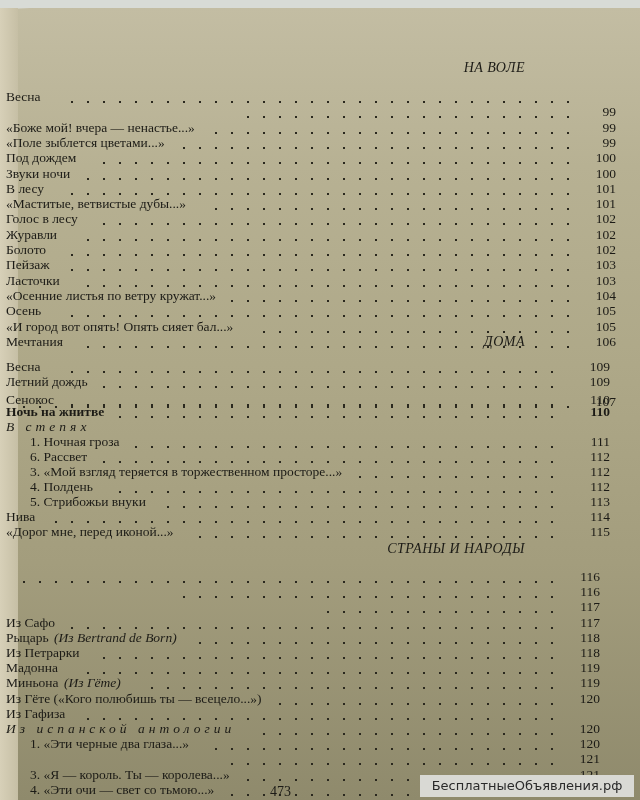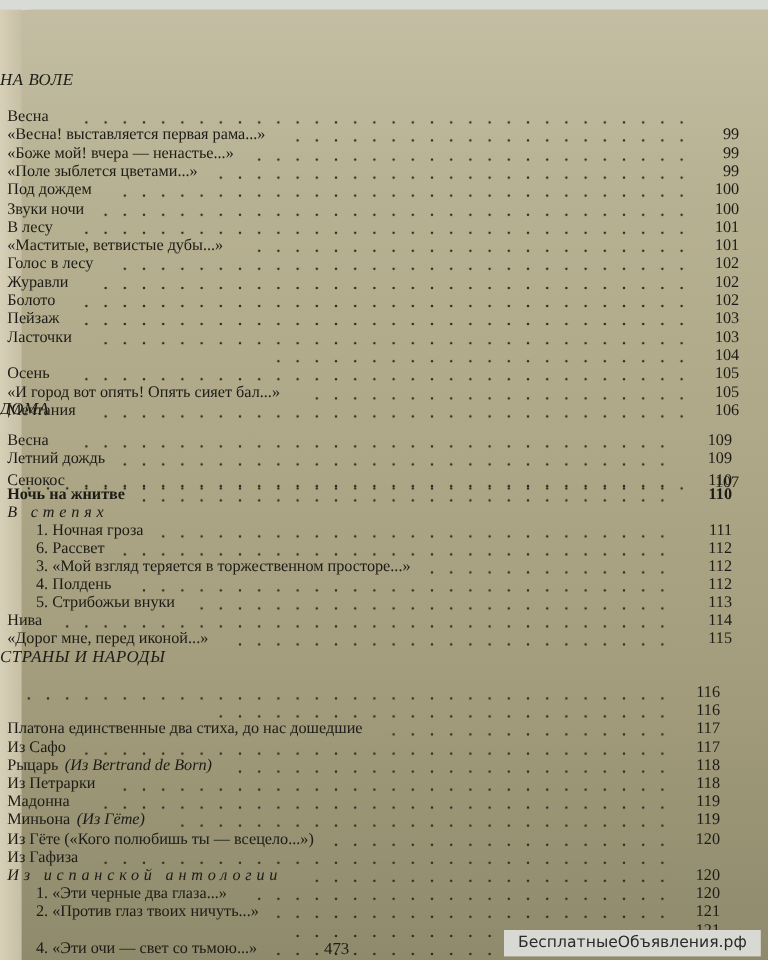--- a/index.html
+++ b/index.html
@@ -4,21 +4,21 @@
 <style>
   html,body{margin:0;padding:0;}
   body{width:640px;height:800px;overflow:hidden;position:relative;
     background:#c9c3ad;font-family:"Liberation Serif","DejaVu Serif",serif;color:#1c1b16;}
   .top-bg{position:absolute;left:0;top:0;width:640px;height:18px;background:#d8dbd6;}
   .page{position:absolute;left:0;top:8px;width:640px;height:792px;
     background:linear-gradient(180deg,#c3bda3 0%,#b7b193 20%,#aea888 45%,#a39d7d 70%,#8f8a6c 100%);
     border-top-left-radius:30px 8px;}
   .page::before{content:"";position:absolute;left:0;top:0;width:18px;height:100%;
     background:linear-gradient(90deg,#d7d0b8,#c6bfa5);}
-  .section-title{position:absolute;left:0;width:525px;text-align:left;
+  .section-title{position:absolute;left:0;width:525px;text-align:right;
     font-style:italic;font-size:14px;letter-spacing:0.5px;}
   .row{position:absolute;left:0;width:640px;height:16px;font-size:13.5px;line-height:16px;white-space:nowrap;}
   .row .t{position:absolute;left:6px;}
   .row .t.sub{left:30px;}
   .row .dots{position:absolute;top:0;height:16px;
     background-image:radial-gradient(circle,#2a281e 1px,transparent 1.3px);
     background-size:16px 16px;background-position:0 5px;background-repeat:repeat-x;}
   .row .p{position:absolute;width:30px;text-align:right;}
   .row.group .t{font-style:italic;letter-spacing:4px;}
   .it{font-style:italic;}
@@ -32,21 +32,20 @@
 <div class="top-bg"></div>
 <div class="page">
   <div id="toc">
       <div class="section-title" style="top: 52px;">НА ВОЛЕ</div>
       <div class="row" style="top: 81px;">
         <span class="t">Весна</span>
         <span class="dots" style="left: 64px; width: 506px;"></span>
         <span class="p" style="left: 586px;"></span>
       </div>
       <div class="row" style="top: 96.3px;">
-        <span class="t">«Весна! выставляется первая рама...»</span>
         <span class="dots" style="left: 240px; width: 330px;"></span>
         <span class="p" style="left: 586px;">99</span>
       </div>
       <div class="row" style="top: 111.6px;">
         <span class="t">«Боже мой! вчера — ненастье...»</span>
         <span class="dots" style="left: 208px; width: 362px;"></span>
         <span class="p" style="left: 586px;">99</span>
       </div>
       <div class="row" style="top: 126.9px;">
         <span class="t">«Поле зыблется цветами...»</span>
@@ -92,20 +91,21 @@
         <span class="t">Пейзаж</span>
         <span class="dots" style="left: 64px; width: 506px;"></span>
         <span class="p" style="left: 586px;">103</span>
       </div>
       <div class="row" style="top: 264.6px;">
         <span class="t">Ласточки</span>
         <span class="dots" style="left: 80px; width: 490px;"></span>
         <span class="p" style="left: 586px;">103</span>
       </div>
       <div class="row" style="top: 279.9px;">
+        <span class="t">«Осенние листья по ветру кружат...»</span>
         <span class="dots" style="left: 224px; width: 346px;"></span>
         <span class="p" style="left: 586px;">104</span>
       </div>
       <div class="row" style="top: 295.2px;">
         <span class="t">Осень</span>
         <span class="dots" style="left: 64px; width: 506px;"></span>
         <span class="p" style="left: 586px;">105</span>
       </div>
       <div class="row" style="top: 310.5px;">
         <span class="t">«И город вот опять! Опять сияет бал...»</span>
@@ -186,21 +186,20 @@
       <div class="row" style="top: 561px;">
         <span class="t"></span>
         <span class="dots" style="left: 16px; width: 539px;"></span>
         <span class="p" style="left: 570px;">116</span>
       </div>
       <div class="row" style="top: 576.2px;">
         <span class="dots" style="left: 176px; width: 379px;"></span>
         <span class="p" style="left: 570px;">116</span>
       </div>
       <div class="row" style="top: 591.4px;">
-        <span class="t">Платона единственные два стиха, до нас дошедшие</span>
         <span class="dots" style="left: 320px; width: 235px;"></span>
         <span class="p" style="left: 570px;">117</span>
       </div>
       <div class="row" style="top: 606.6px;">
         <span class="t">Из Сафо</span>
         <span class="dots" style="left: 64px; width: 491px;"></span>
         <span class="p" style="left: 570px;">117</span>
       </div>
       <div class="row" style="top: 621.8px;">
         <span class="t">Рыцарь</span>
@@ -238,25 +237,25 @@
         <span class="t">Из испанской антологии</span>
         <span class="dots" style="left: 256px; width: 299px;"></span>
         <span class="p" style="left: 570px;">120</span>
       </div>
       <div class="row" style="top: 728.2px;">
         <span class="t sub">1. «Эти черные два глаза...»</span>
         <span class="dots" style="left: 208px; width: 347px;"></span>
         <span class="p" style="left: 570px;">120</span>
       </div>
       <div class="row" style="top: 743.4px;">
-        <span class="t sub">2. «Против глаз твоих ничуть...»</span>
         <span class="dots" style="left: 224px; width: 331px;"></span>
         <span class="p" style="left: 570px;">121</span>
       </div>
       <div class="row" style="top: 758.6px;">
+        <span class="t sub">3. «Я — король. Ты — королева...»</span>
         <span class="dots" style="left: 240px; width: 315px;"></span>
         <span class="p" style="left: 570px;">121</span>
       </div>
       <div class="row" style="top: 773.8px;">
         <span class="t sub">4. «Эти очи — свет со тьмою...»</span>
         <span class="dots" style="left: 224px; width: 331px;"></span>
         <span class="p" style="left: 570px;">121</span>
       </div>
       <div class="row" style="top: 789px;">
         <span class="t sub">5. «Холодный, смертный приговор...»</span>

